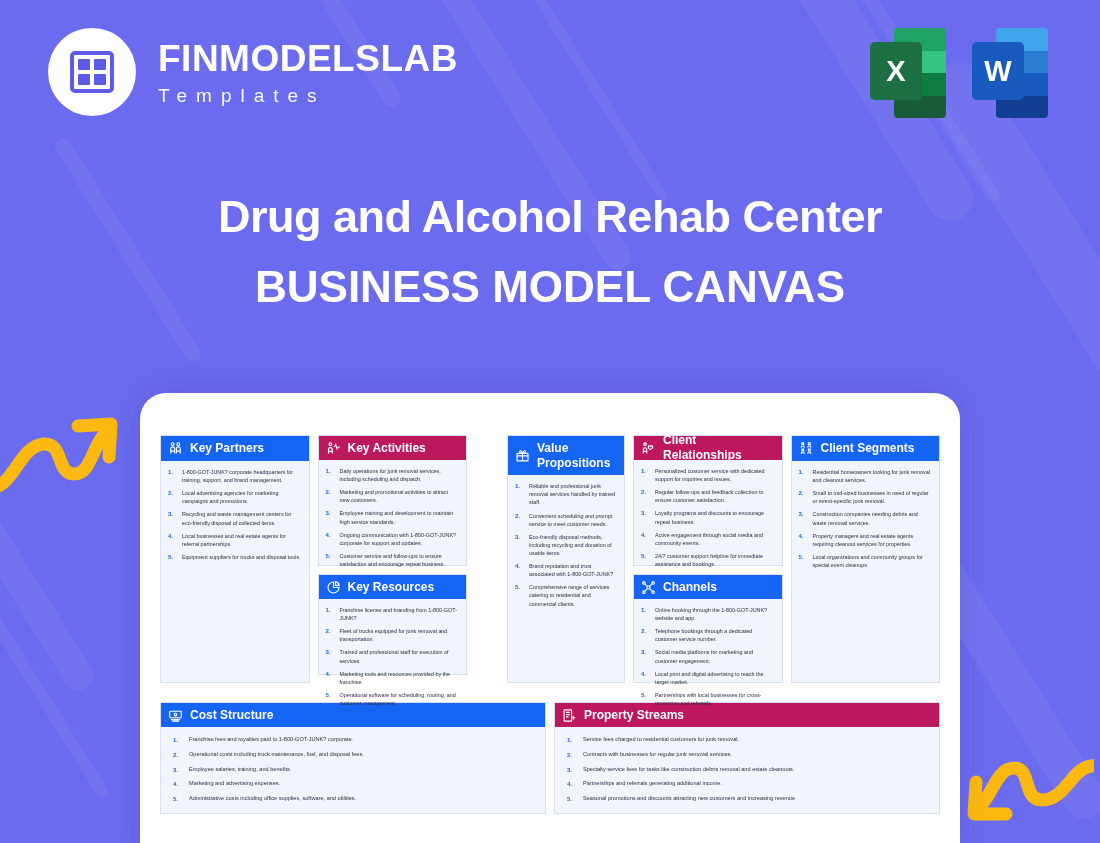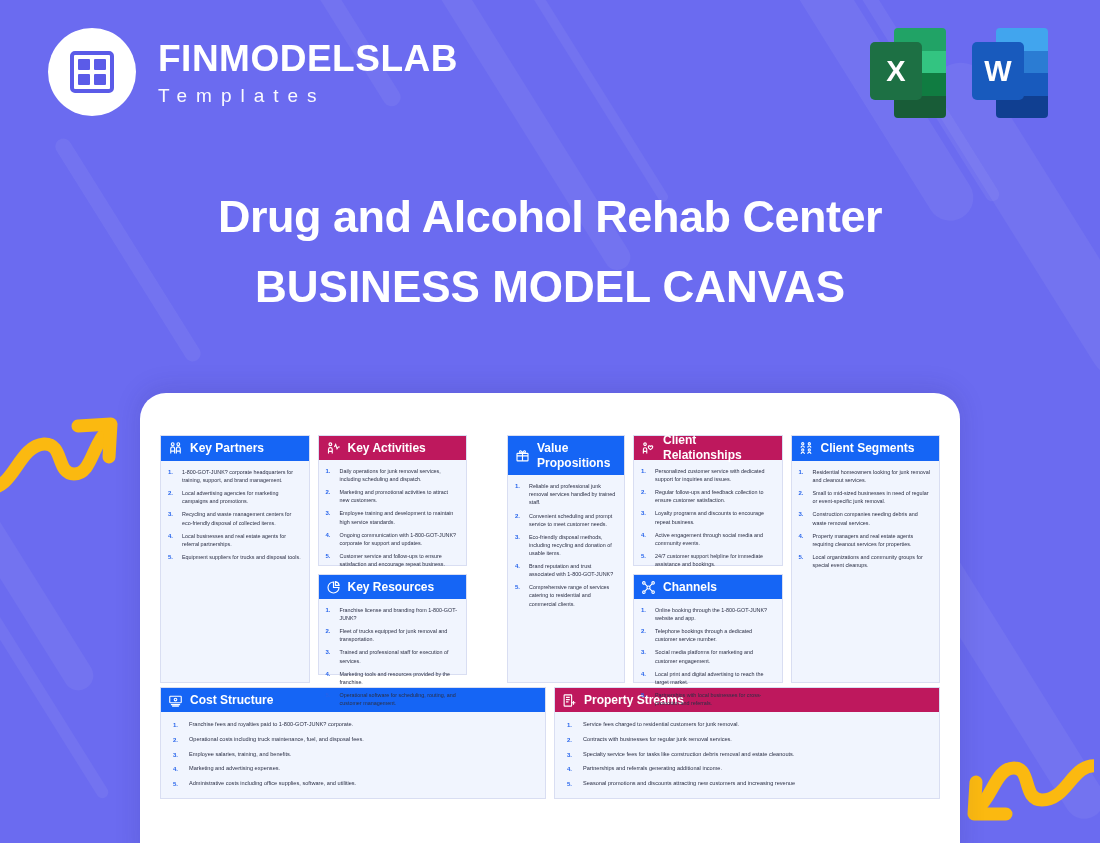--- a/index.html
+++ b/index.html
@@ -114,21 +114,21 @@
   }
   ol.items li:last-child { margin-bottom: 0; }
   ol.items li::before {
     content: counter(it) ".";
     position: absolute; left: 1px; top: 0;
     color: #2563eb; font-weight: bold; font-size: 6px;
   }
   .tight li { margin-bottom: 1px; }
 
   
-  .grid-bottom { display: flex; gap: 8px; margin-top: 4px; }
+  .grid-bottom { display: flex; gap: 8px; margin-top: 19px; }
   .wide { width: 386px; }
   .wide .block-body { padding: 9px 10px 10px 8px; }
   .wide ol.items li {
     padding-left: 20px; margin-bottom: 7px; font-size: 5.6px; line-height: 1.4;
   }
   .wide ol.items li::before { left: 4px; }
 
   .head-pill { width: 100%; }
 </style>
 </head>

